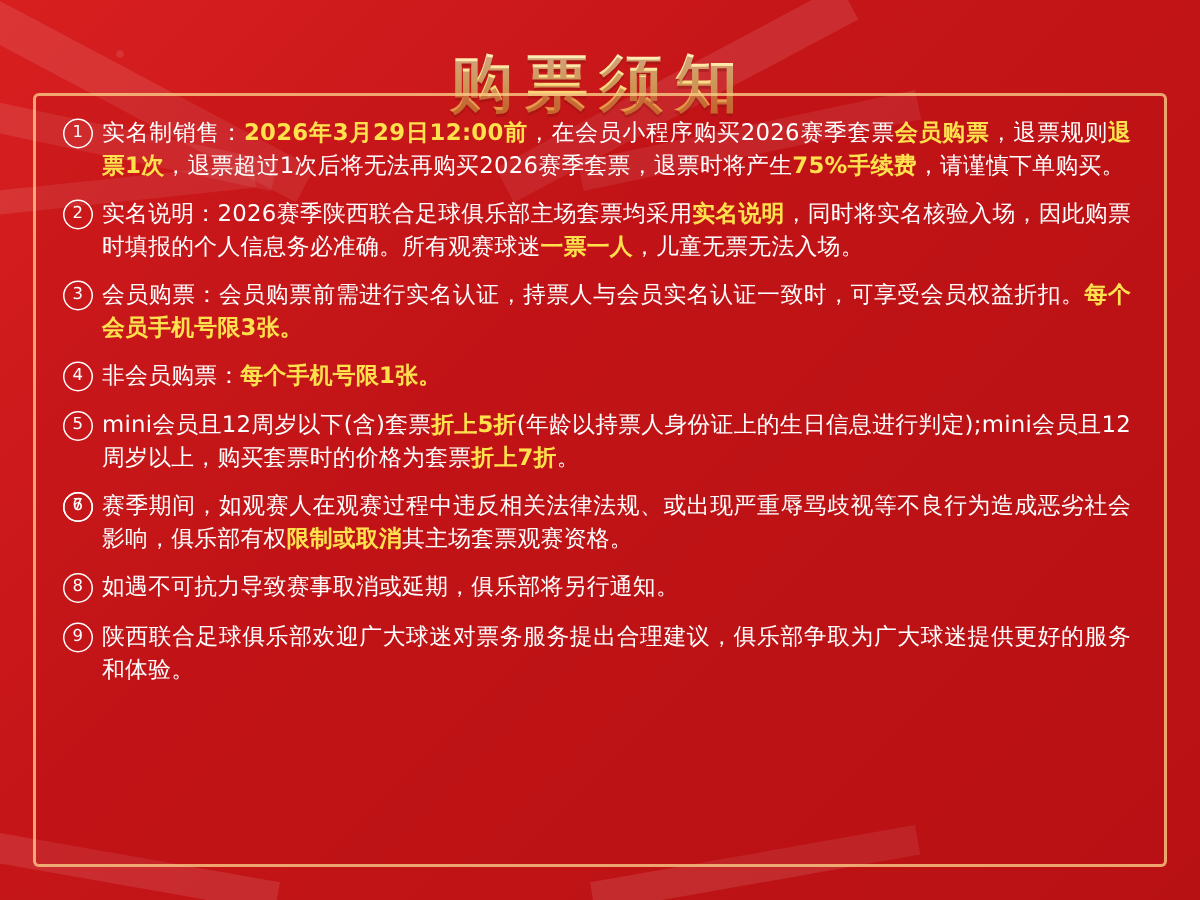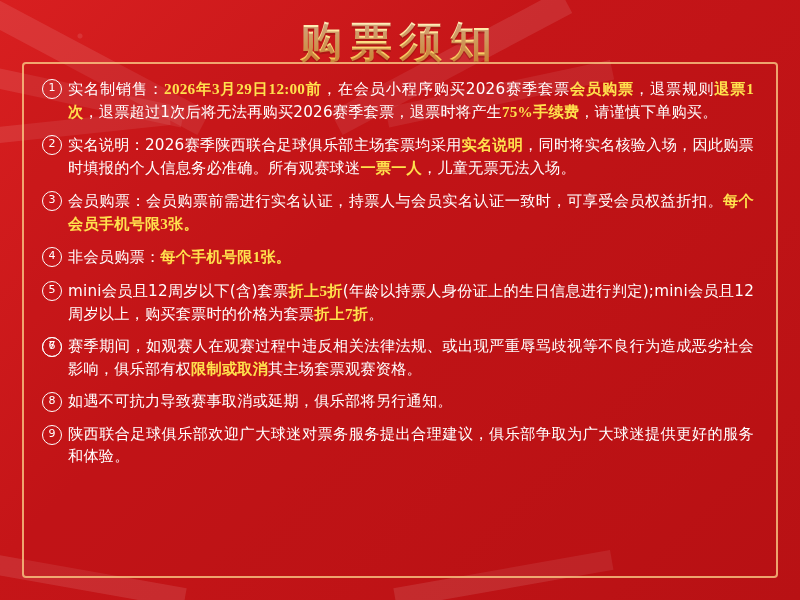--- a/index.html
+++ b/index.html
@@ -34,21 +34,21 @@
   .ray.r2 { left: -40px; top: 60px; width: 230px; height: 20px; transform: rotate(12deg); }
   .ray.r3 { left: -30px; top: 130px; width: 200px; height: 16px; transform: rotate(-6deg); }
   .ray.r4 { right: -20px; top: -10px; width: 260px; height: 26px; transform: rotate(-28deg) translateX(-100%); }
   .ray.r5 { right: -40px; top: 60px; width: 230px; height: 20px; transform: rotate(-12deg) translateX(-100%); }
   .ray.r6 { left: -30px; bottom: 30px; width: 220px; height: 20px; transform: rotate(10deg); }
   .ray.r7 { right: -30px; bottom: 30px; width: 220px; height: 20px; transform: rotate(-10deg) translateX(-100%); }
 
   .title-wrap {
     position: relative;
     text-align: center;
-    padding-top: 14px;
+    padding-top: 28px;
     height: 58px;
     box-sizing: border-box;
   }
   .title {
     display: inline-block;
     font-family: "DejaVu Sans", "Liberation Sans", sans-serif;
     font-size: 42px;
     font-weight: bold;
     letter-spacing: 8px;
     color: #ffe9a8;
@@ -95,21 +95,21 @@
     width: 18px;
     height: 18px;
     border: 1.5px solid #ffffff;
     border-radius: 50%;
     color: #ffffff;
     font-size: 11px;
     line-height: 16px;
     text-align: center;
     font-family: "DejaVu Sans", "Liberation Sans", sans-serif;
   }
-  .hl { color: #ffe14d; font-weight: bold; font-family: Liberation Serif, serif; }
+  .hl { color: #ffe14d; font-weight: bold; }
   .txt { display: inline; }
 </style>
 </head>
 <body>
 
 <div class="poster">
   <div class="ray r1"></div>
   <div class="ray r2"></div>
   <div class="ray r3"></div>
   <div class="ray r4"></div>

